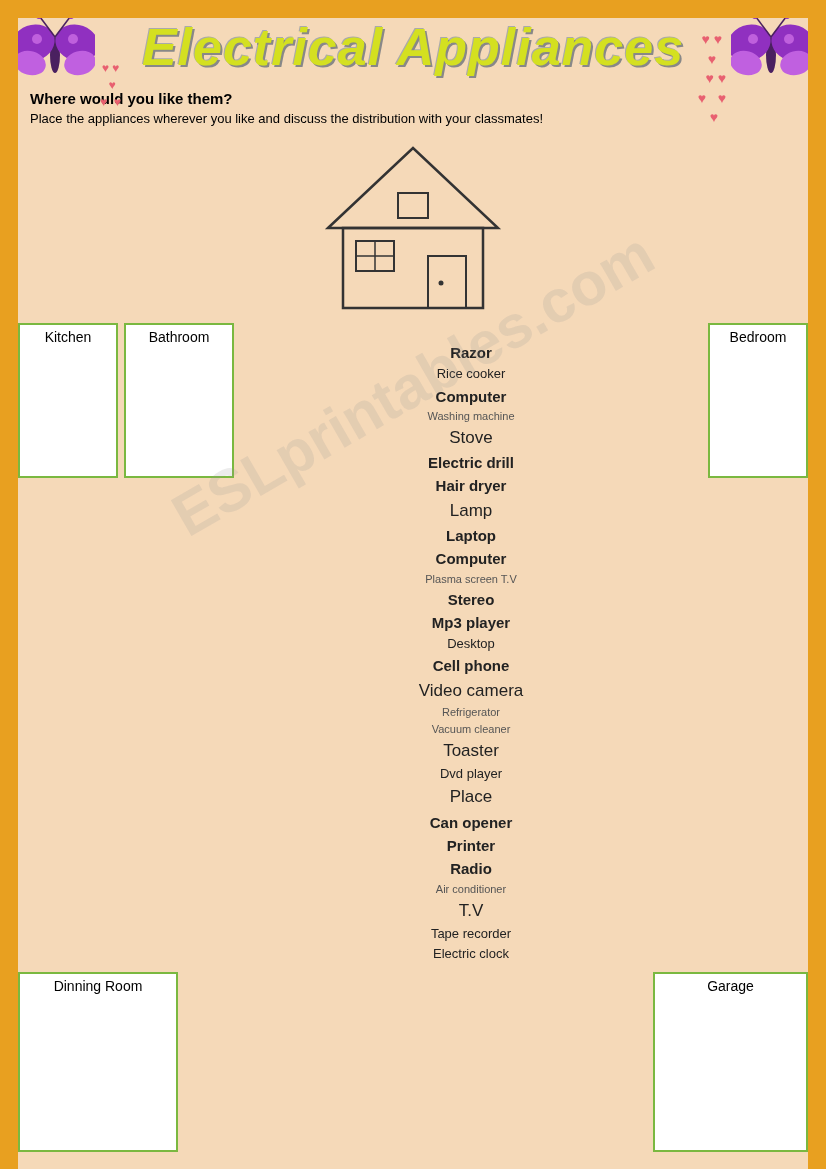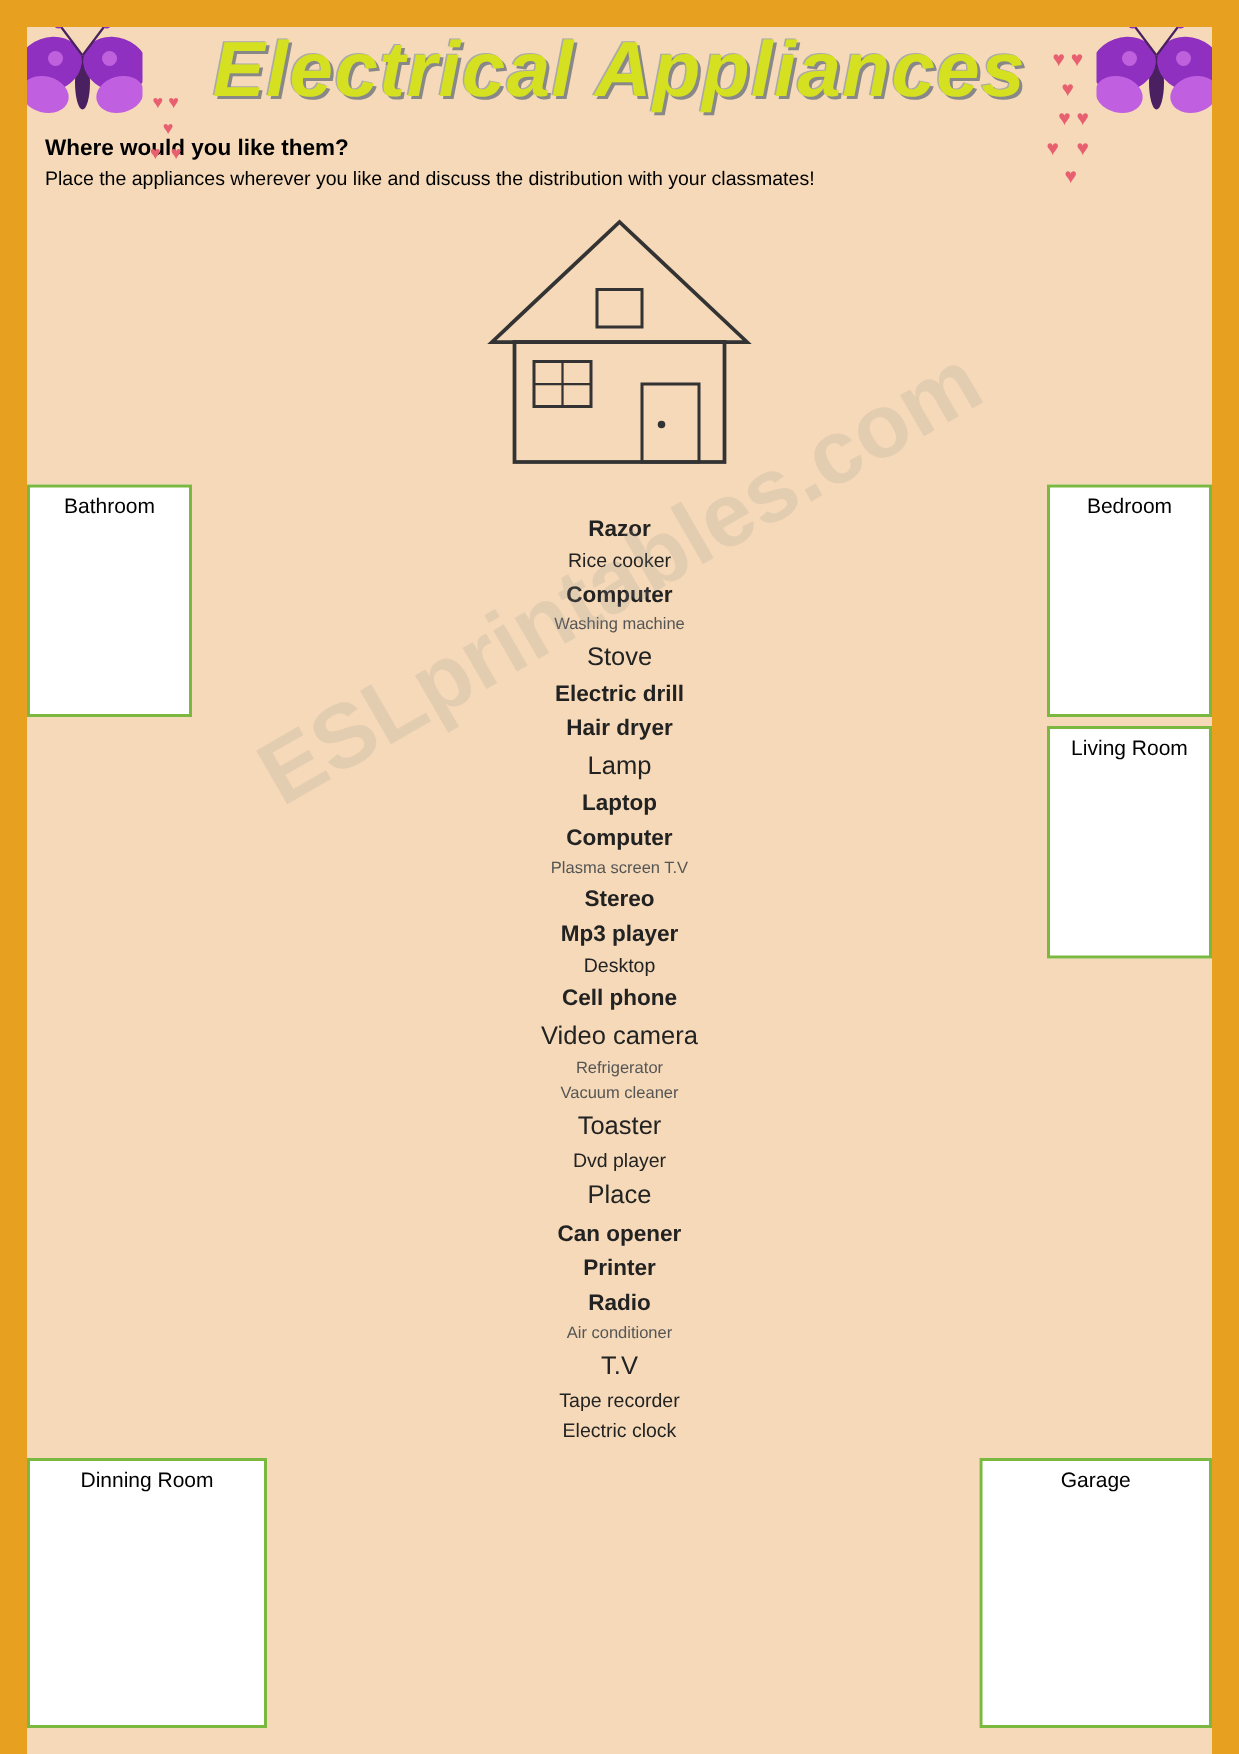--- a/index.html
+++ b/index.html
@@ -251,20 +251,24 @@
 
     <rect x="110" y="118" width="38" height="52" fill="none" stroke="#333" stroke-width="2"></rect>
 
     <circle cx="123" cy="145" r="2.5" fill="#333"></circle>
   </svg>
 </div>
 
 <div style="display:flex; flex-direction:row; align-items:flex-start; padding: 0 18px; gap:6px;">
 
   <div style="display:flex; flex-direction:row; gap:6px;">
+    <div class="room-box" style="min-width:100px; min-height:155px;">
+      <div class="room-box-label">Kitchen</div>
+      <div class="room-box-inner"></div>
+    </div>
     <div class="room-box" style="min-width:110px; min-height:155px;">
       <div class="room-box-label">Bathroom</div>
       <div class="room-box-inner"></div>
     </div>
   </div>
 
   <div class="center-list-col">
     <div class="appliances-list" id="appliances-render">
         <span class="appliance-item appliance-medium">Razor</span>
         <span class="appliance-item appliance-normal">Rice cooker</span>
@@ -295,24 +299,20 @@
         <span class="appliance-item appliance-normal">Tape recorder</span>
         <span class="appliance-item appliance-normal">Electric clock</span>
       </div>
   </div>
 
   <div style="display:flex; flex-direction:column; gap:6px;">
     <div class="room-box" style="min-width:100px; min-height:155px;">
       <div class="room-box-label">Bedroom</div>
       <div class="room-box-inner"></div>
     </div>
-    <div class="room-box" style="min-width:110px; min-height:155px;">
-      <div class="room-box-label">Living Room</div>
-      <div class="room-box-inner"></div>
-    </div>
   </div>
 </div>
 
 <div style="display:flex; flex-direction:row; align-items:flex-start; padding: 8px 18px 0 18px; gap:6px; width:100%;">
 
   <div style="width:190px;">
     <div class="room-box" style="min-width:160px; min-height:180px; width:155px;">
       <div class="room-box-label">Dinning Room</div>
       <div class="room-box-inner"></div>
     </div>

